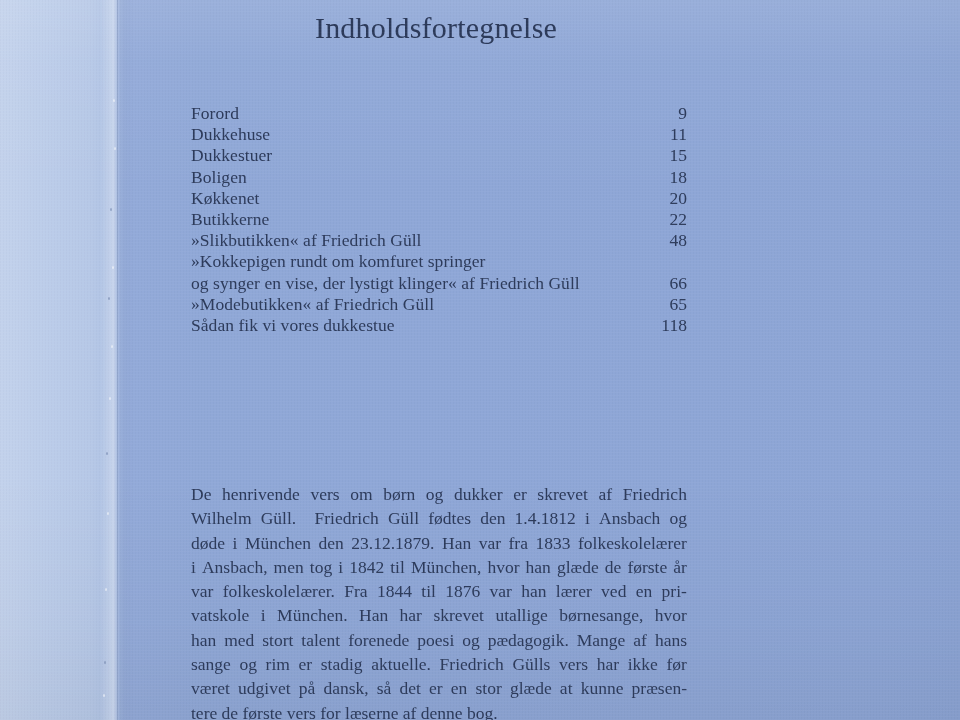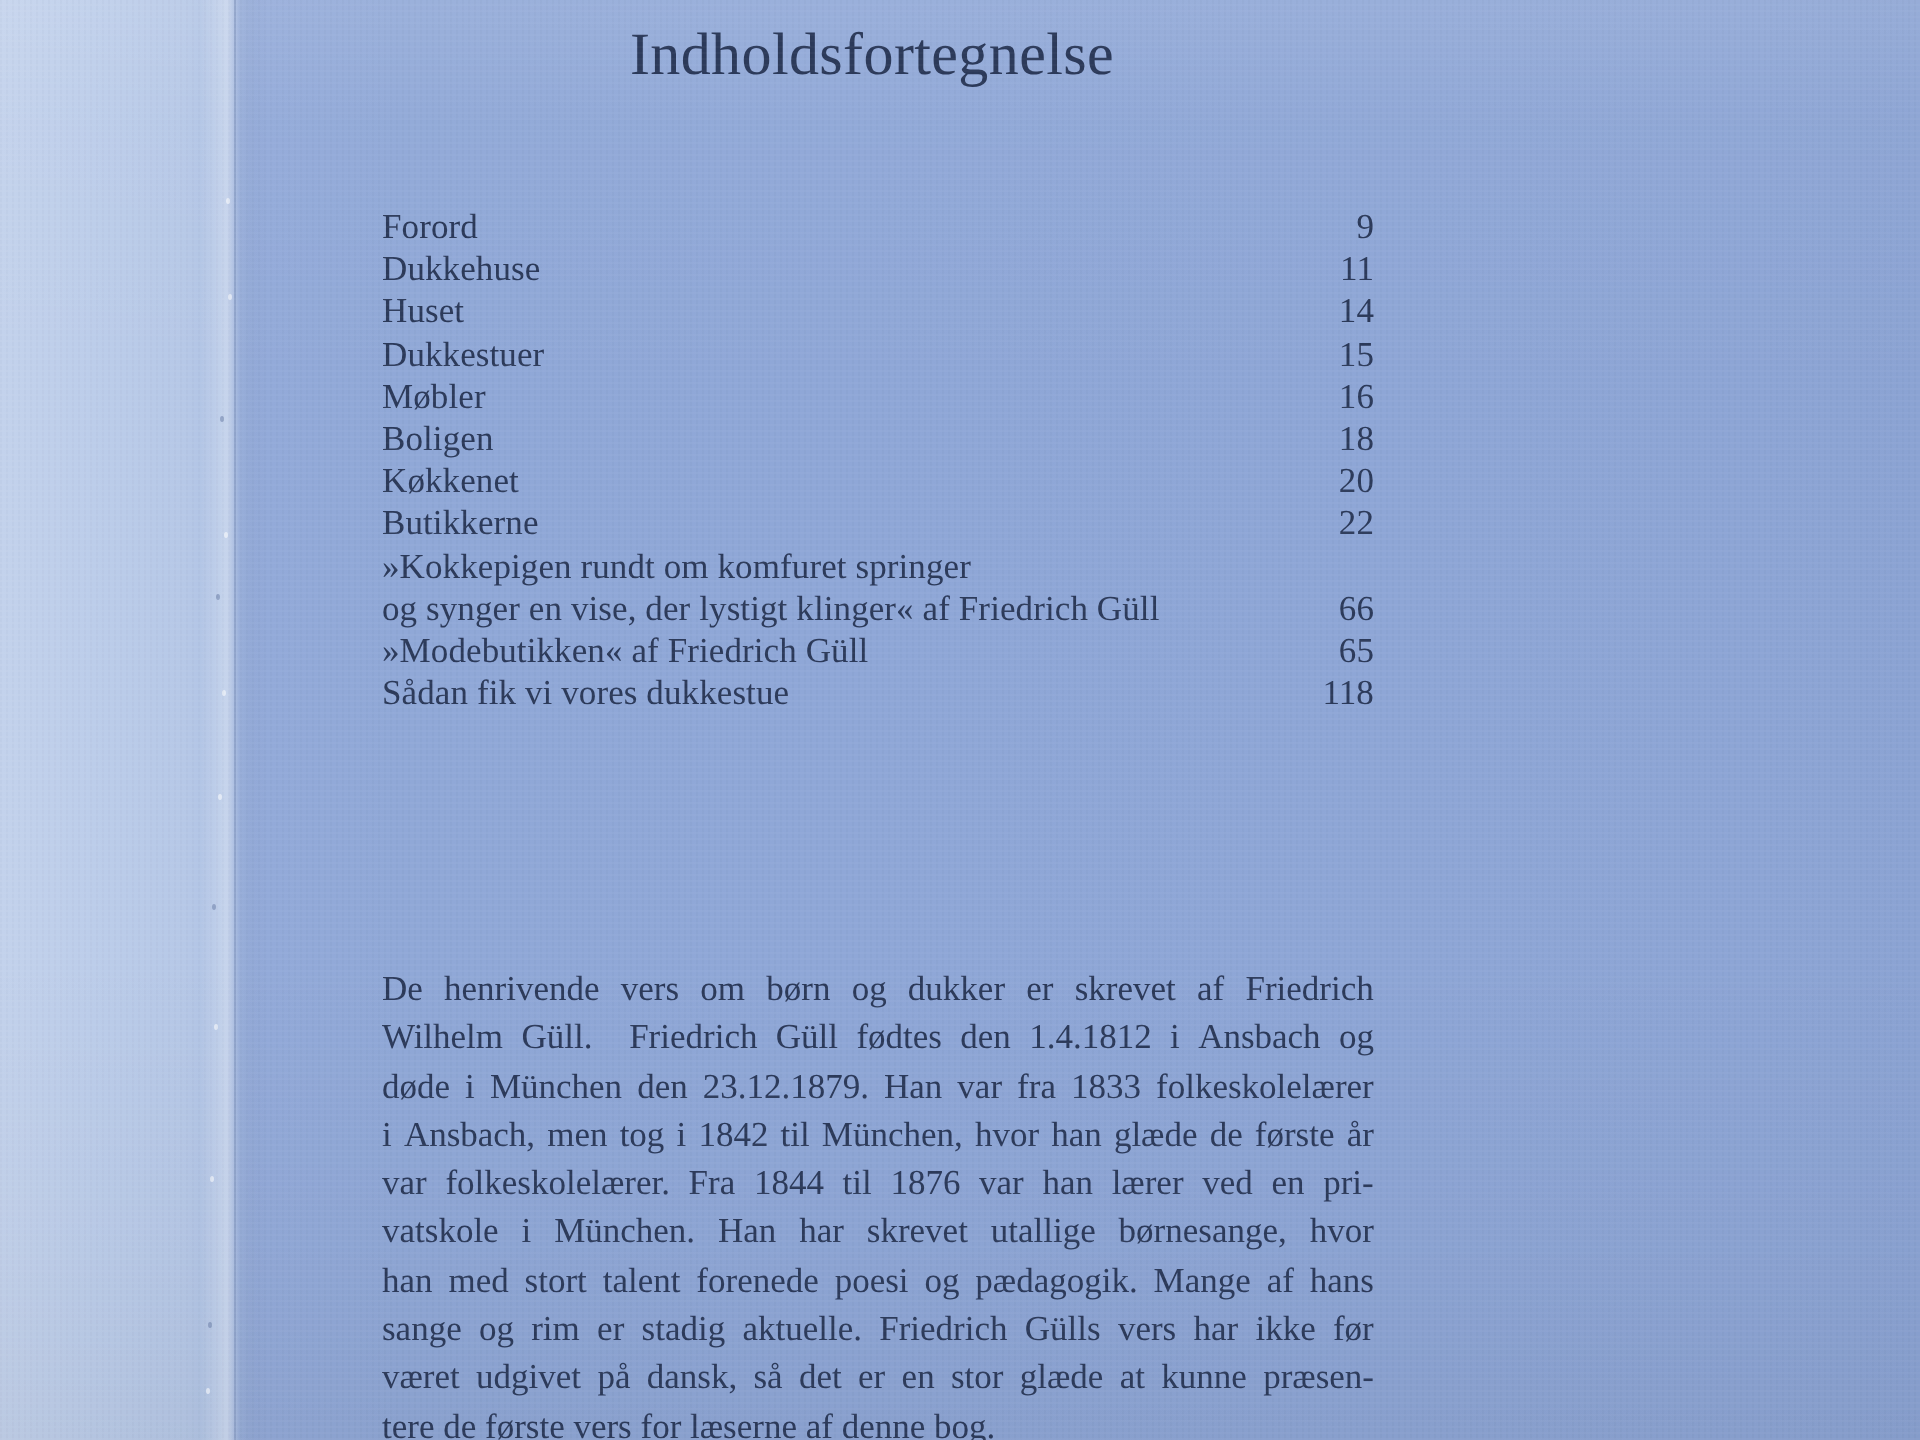--- a/index.html
+++ b/index.html
@@ -183,51 +183,47 @@
       <div class="toc-row">
         <span class="toc-title">Forord</span>
         <span class="toc-page">9</span>
       </div>
 
       <div class="toc-row">
         <span class="toc-title">Dukkehuse</span>
         <span class="toc-page">11</span>
       </div>
 
-      <div class="toc-row">
-        <span class="toc-title">Huset</span>
-        <span class="toc-page">14</span>
-      </div>
 
       <div class="toc-row">
         <span class="toc-title">Dukkestuer</span>
         <span class="toc-page">15</span>
       </div>
 
-      <div class="toc-row">
-        <span class="toc-title">Møbler</span>
-        <span class="toc-page">16</span>
-      </div>
 
       <div class="toc-row">
         <span class="toc-title">Boligen</span>
         <span class="toc-page">18</span>
       </div>
 
       <div class="toc-row">
         <span class="toc-title">Køkkenet</span>
         <span class="toc-page">20</span>
       </div>
 
       <div class="toc-row">
         <span class="toc-title">Butikkerne</span>
         <span class="toc-page">22</span>
       </div>
 
 
+      <div class="toc-row">
+        <span class="toc-title">»Slikbutikken« af Friedrich Güll</span>
+        <span class="toc-page">48</span>
+      </div>
 
       <div class="toc-row">
         <span class="toc-title">»Kokkepigen rundt om komfuret springer</span>
         <span class="toc-page"></span>
       </div>
 
       <div class="toc-row">
         <span class="toc-title">og synger en vise, der lystigt klinger« af Friedrich Güll</span>
         <span class="toc-page">66</span>
       </div>

